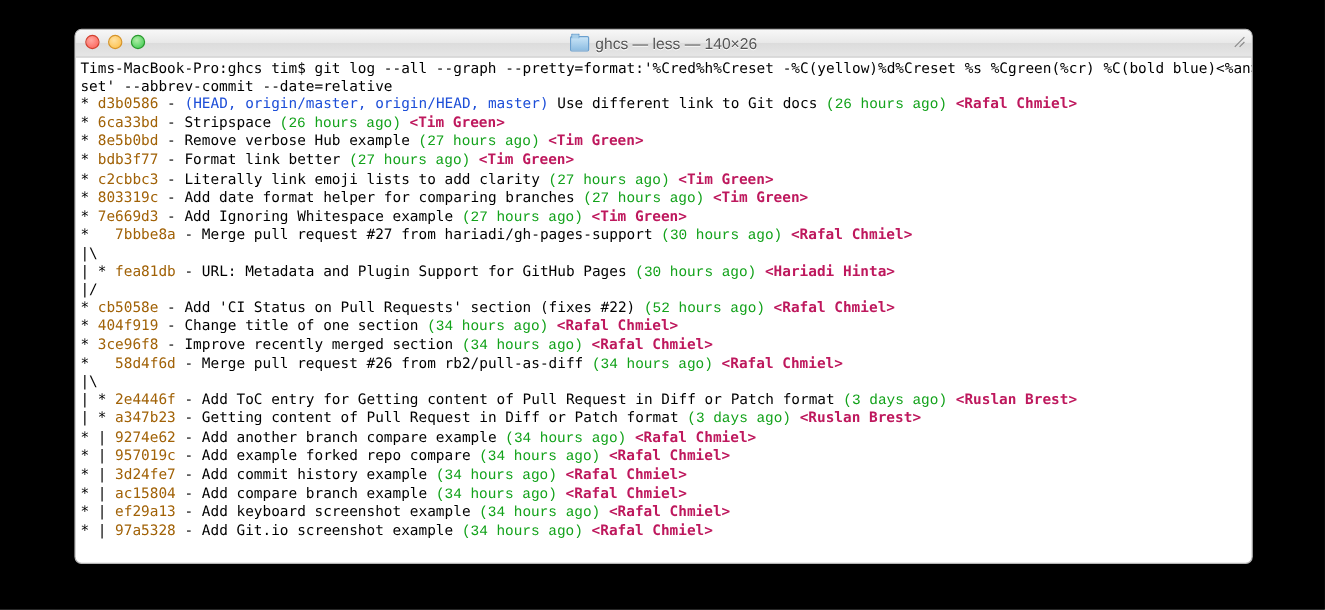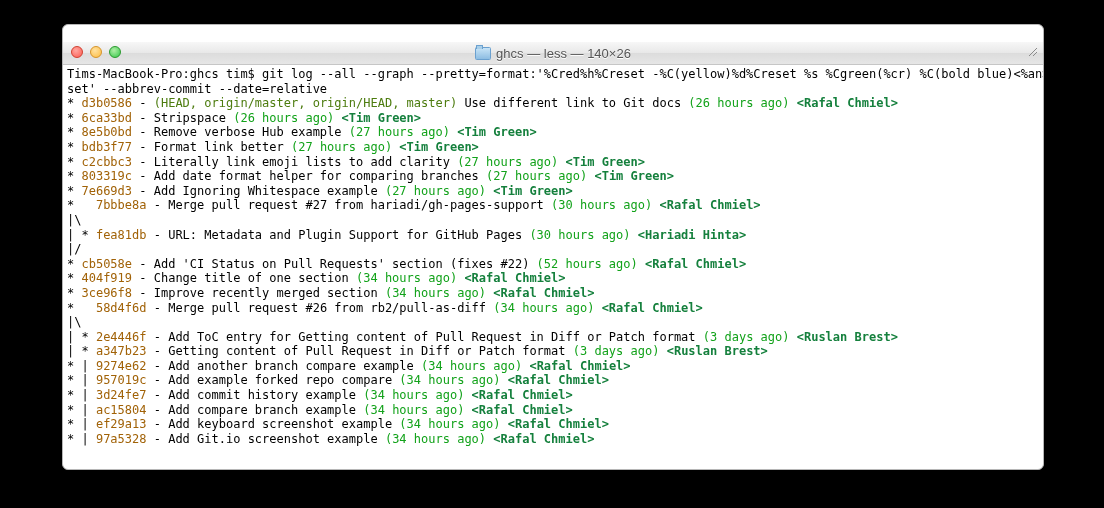--- a/index.html
+++ b/index.html
@@ -24,21 +24,20 @@
     overflow: hidden;
   }
   .titlebar {
     height: 22px;
     background: linear-gradient(#f7f7f7, #e8e8e8 50%, #dcdcdc 51%, #e6e6e6);
     border-bottom: 1px solid #c6c6c6;
     position: relative;
     display: flex;
     align-items: center;
     justify-content: center;
-    margin-top: 17px;
   }
   .traffic {
     position: absolute;
     left: 8px;
     top: 4px;
     display: flex;
     gap: 7px;
   }
   .traffic .dot {
     width: 12px;
@@ -89,23 +88,23 @@
   .term {
     font-family: "Menlo", "Consolas", monospace;
     font-size: 12px;
     line-height: 14.6px;
     white-space: pre;
     padding: 2px 4px;
     color: #000;
   }
   
   .red    { color: #a16207; }
-  .yellow { color: #4d7c0f; }
-  .green  { color: #12a21a; }
-  .blue   { color: #15803d; font-weight: bold; }
+  .yellow { color: #1d4ed8; }
+  .green  { color: #12a21a; font-family: Liberation Mono, monospace; }
+  .blue   { color: #be185d; font-weight: bold; }
 </style>
 </head>
 <body>
 
 <div class="window">
   <div class="titlebar">
     <div class="traffic">
       <div class="dot close"></div>
       <div class="dot min"></div>
       <div class="dot zoom"></div>

